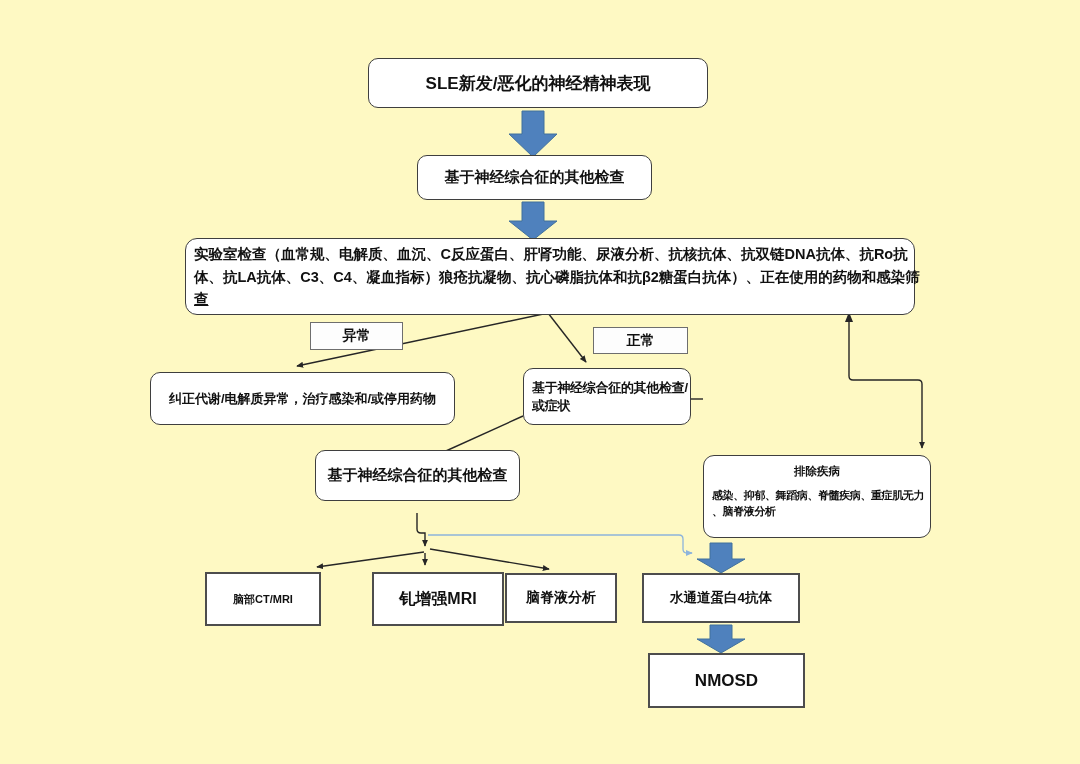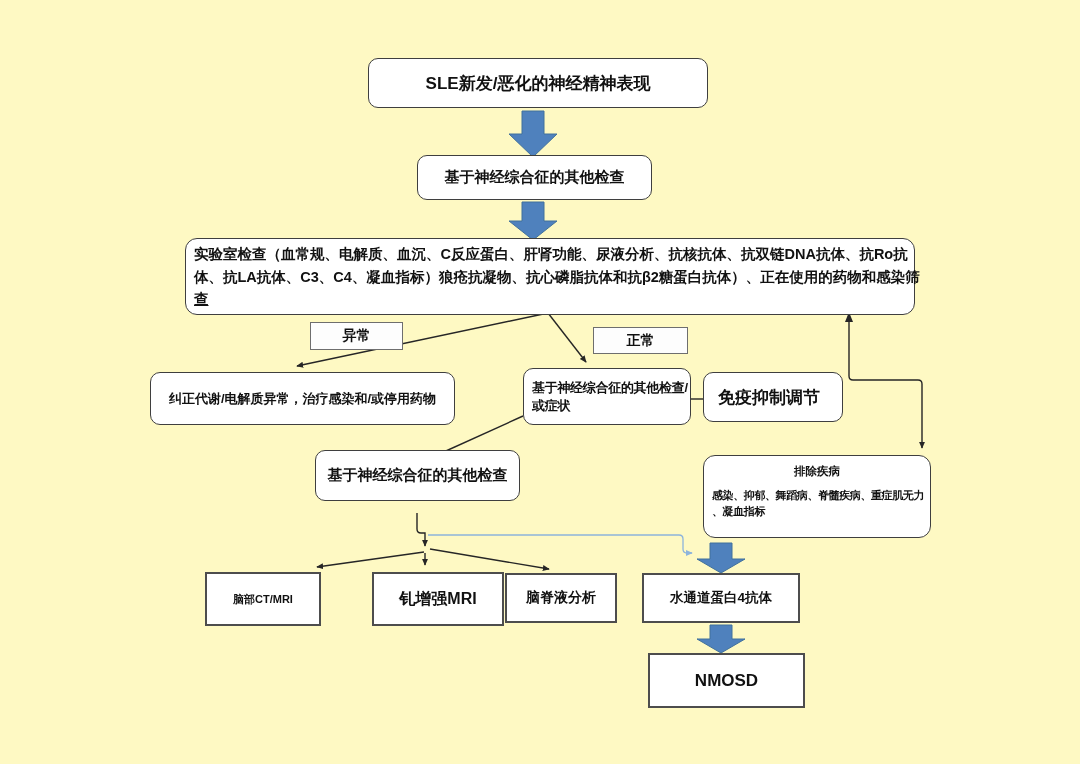--- a/index.html
+++ b/index.html
@@ -77,30 +77,26 @@
   <div class="node rounded" style="left:150px;top:372px;width:305px;height:53px;font-size:13px;">
     <span class="line">纠正代谢/电解质异常，治疗感染和/或停用药物</span>
   </div>
 
   <div class="node rounded left-align" style="left:523px;top:368px;width:168px;height:57px;
        font-size:13px;letter-spacing:-0.3px;line-height:18px;padding:6px 4px 6px 8px;">
     <span class="line">基于神经综合征的其他检查/</span>
     <span class="line">或症状</span>
   </div>
 
-  <div class="node rounded left-align" style="left:703px;top:372px;width:140px;height:50px;
-       font-size:17px;padding-left:14px;">
-    <span class="line">免疫抑制调节</span>
-  </div>
 
   <div class="node rounded-lg left-align" style="left:703px;top:455px;width:228px;height:83px;
-       padding:8px 8px 6px 8px;justify-content:flex-start;">
+       padding:8px 8px 6px 8px;justify-content:flex-start;border-radius:11px;">
     <span class="line" style="align-self:center;font-size:11.5px;margin-bottom:8px;">排除疾病</span>
     <span class="line" style="font-size:11px;letter-spacing:-0.4px;line-height:16px;">感染、抑郁、舞蹈病、脊髓疾病、重症肌无力</span>
-    <span class="line" style="font-size:11px;letter-spacing:-0.4px;line-height:16px;">、凝血指标</span>
+    <span class="line" style="font-size:11px;letter-spacing:-0.4px;line-height:16px;">、脑脊液分析</span>
   </div>
 
   <div class="node rounded" style="left:315px;top:450px;width:205px;height:51px;font-size:15px;">
     <span class="line">基于神经综合征的其他检查</span>
   </div>
 
   <div class="node sharp" style="left:205px;top:572px;width:116px;height:54px;font-size:11px;">
     <span class="line">脑部CT/MRI</span>
   </div>
 

